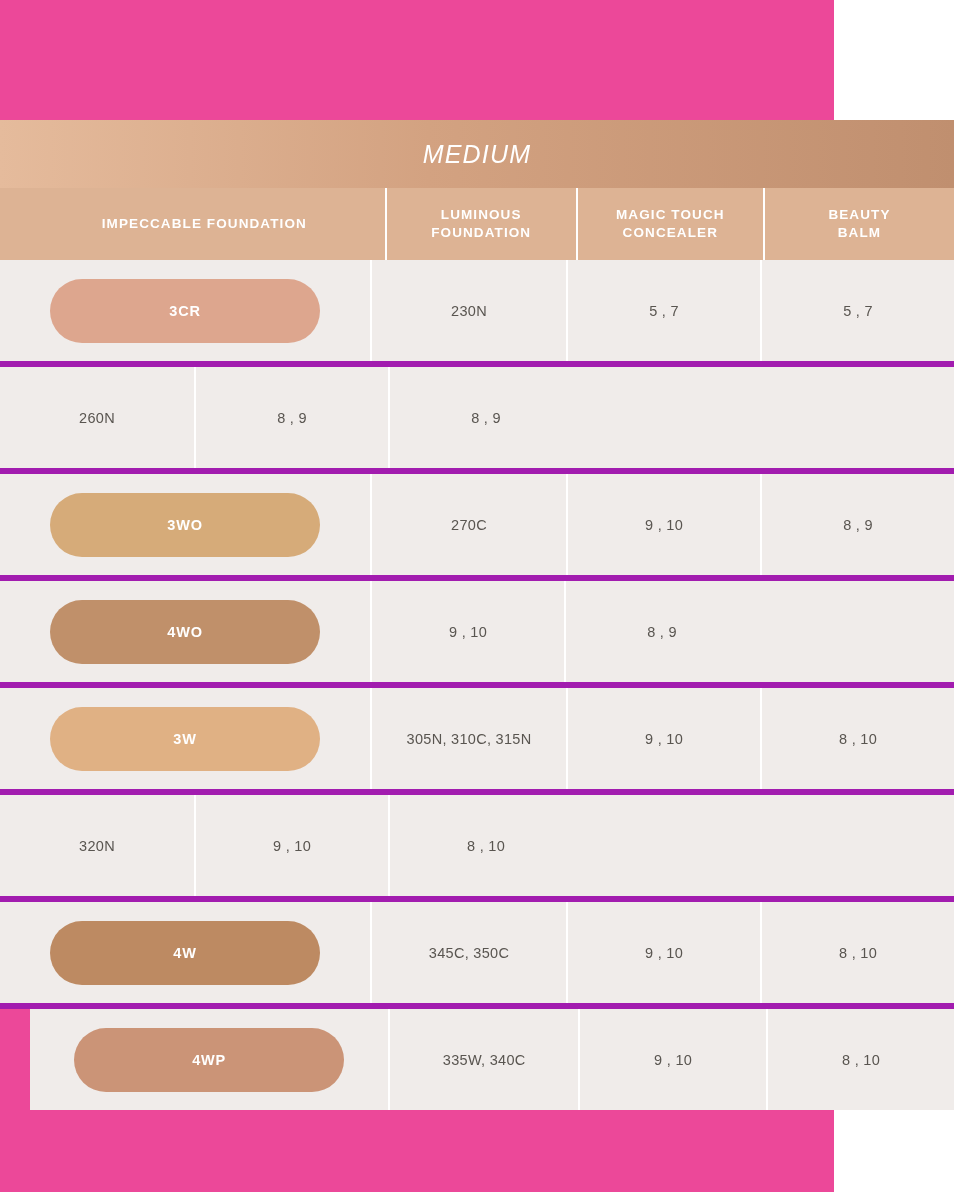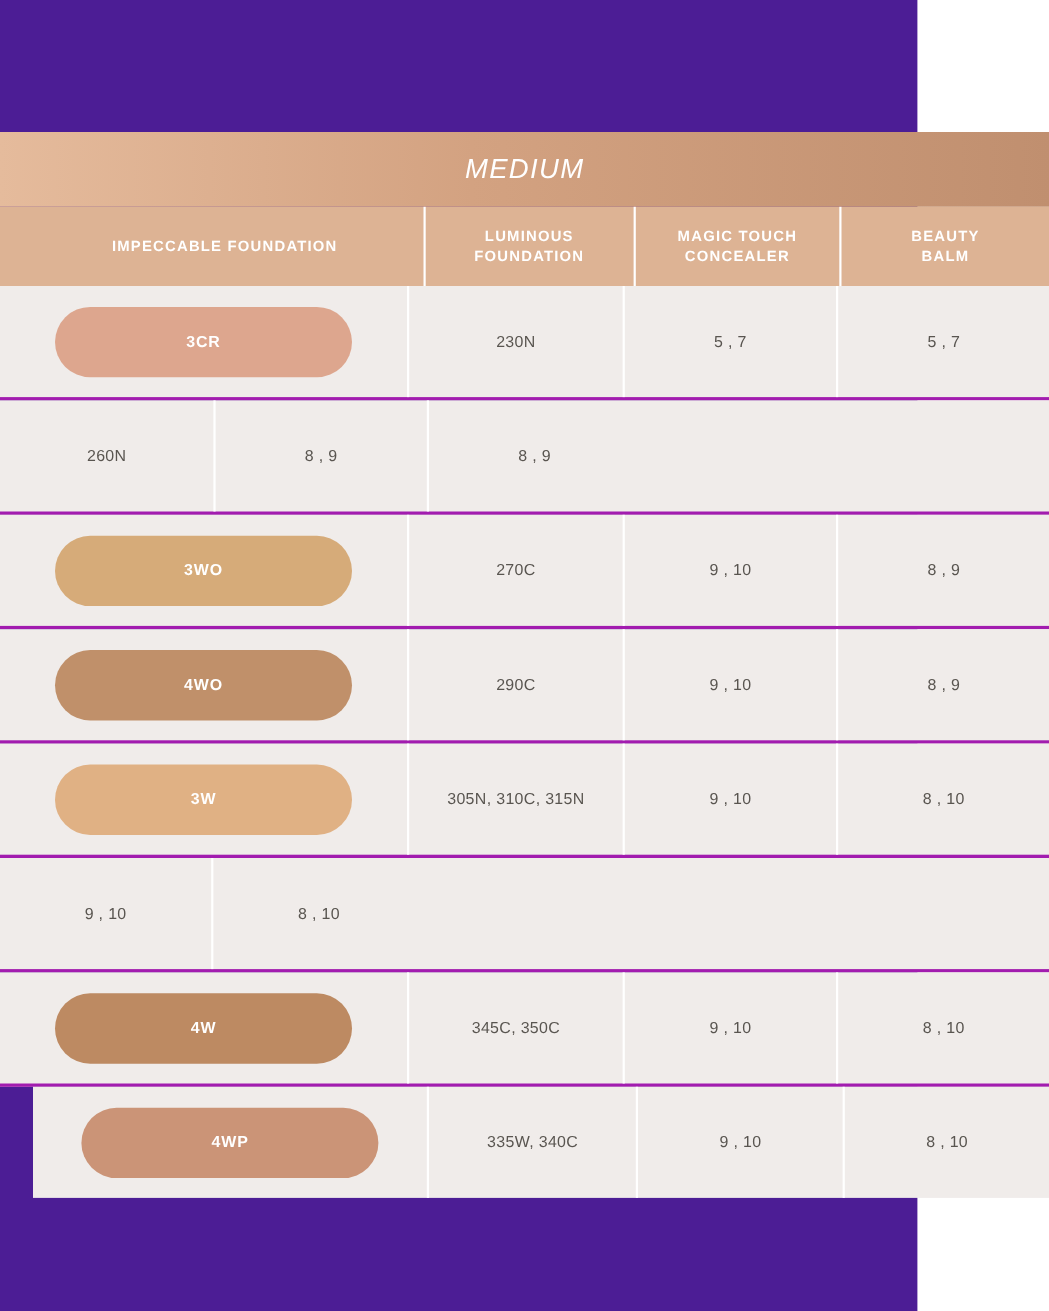--- a/index.html
+++ b/index.html
@@ -11,21 +11,21 @@
     width: 954px;
     height: 1192px;
     font-family: "Liberation Sans", sans-serif;
     -webkit-font-smoothing: antialiased;
   }
 
   .page {
     position: relative;
     width: 834px;
     height: 1192px;
-    background: #4c1d95;
+    background: #ec4899;
     box-sizing: border-box;
   }
 
   .chart-wrap {
     position: absolute;
     left: 0;
     top: 120px;
     width: 954px;
   }
 
@@ -69,21 +69,21 @@
   .col-1 { width: 372px; }
   .col-2 { width: 196px; }
   .col-3 { width: 194px; }
   .col-4 { width: 192px; }
 
   
   .body-row {
     display: flex;
     height: 101px;
     background: #f0ecea;
-    border-bottom: 3px solid #a21caf;
+    border-bottom: 6px solid #a21caf;
   }
   .body-row:last-child { border-bottom: none; margin-left: 30px; }
 
   .cell {
     display: flex;
     align-items: center;
     justify-content: center;
     box-sizing: border-box;
     border-right: 2px solid #ffffff;
     font-size: 14.5px;
@@ -144,33 +144,33 @@
             <div class="swatch" style="background: rgb(214, 171, 121);">3WO</div>
           </div>
           <div class="cell col-2">270C</div>
           <div class="cell col-3">9 , 10</div>
           <div class="cell col-4">8 , 9</div>
         </div>
         <div class="body-row">
           <div class="cell swatch-cell">
             <div class="swatch" style="background: rgb(192, 144, 106);">4WO</div>
           </div>
-          <div class="cell col-2">290C</div>
           <div class="cell col-3">9 , 10</div>
           <div class="cell col-4">8 , 9</div>
         </div>
         <div class="body-row">
           <div class="cell swatch-cell">
             <div class="swatch" style="background: rgb(224, 177, 132);">3W</div>
           </div>
           <div class="cell col-2">305N, 310C, 315N</div>
           <div class="cell col-3">9 , 10</div>
           <div class="cell col-4">8 , 10</div>
         </div>
         <div class="body-row">
+          <div class="cell col-2">320N</div>
           <div class="cell col-3">9 , 10</div>
           <div class="cell col-4">8 , 10</div>
         </div>
         <div class="body-row">
           <div class="cell swatch-cell">
             <div class="swatch" style="background: rgb(189, 138, 98);">4W</div>
           </div>
           <div class="cell col-2">345C, 350C</div>
           <div class="cell col-3">9 , 10</div>
           <div class="cell col-4">8 , 10</div>

